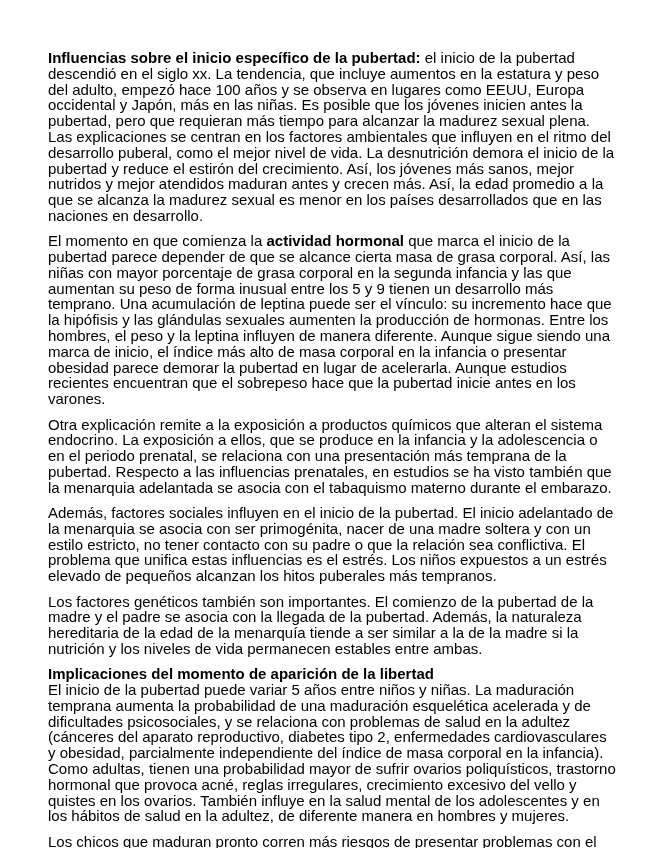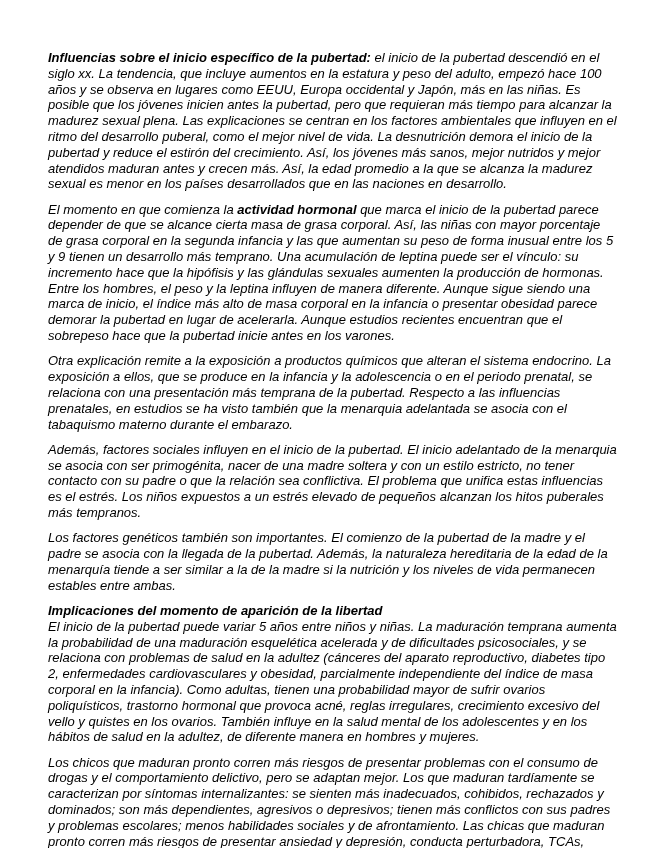--- a/index.html
+++ b/index.html
@@ -16,25 +16,24 @@
   .page {
     box-sizing: border-box;
     width: 655px;
     height: 848px;
     padding: 50px 38px 10px 48px;
     background: #ffffff;
     color: #000000;
   }
   .doc p {
     margin: 0 0 9.5px 0;
-    font-size: 13px;
+    font-size: 15px;
     line-height: 15.8px;
     text-align: left;
     color: #000000;
-    font-style: italic;
   }
   .doc b {
     font-weight: bold;
   }
 </style>
 </head>
 <body>
 
 <div class="page">
   <div class="doc">

